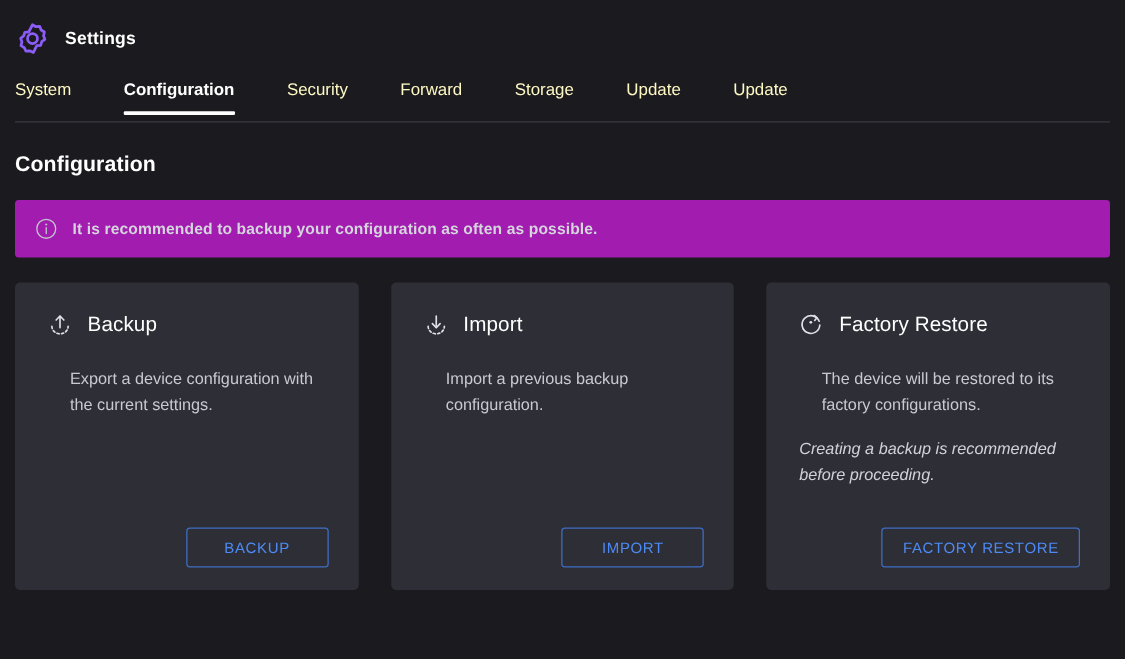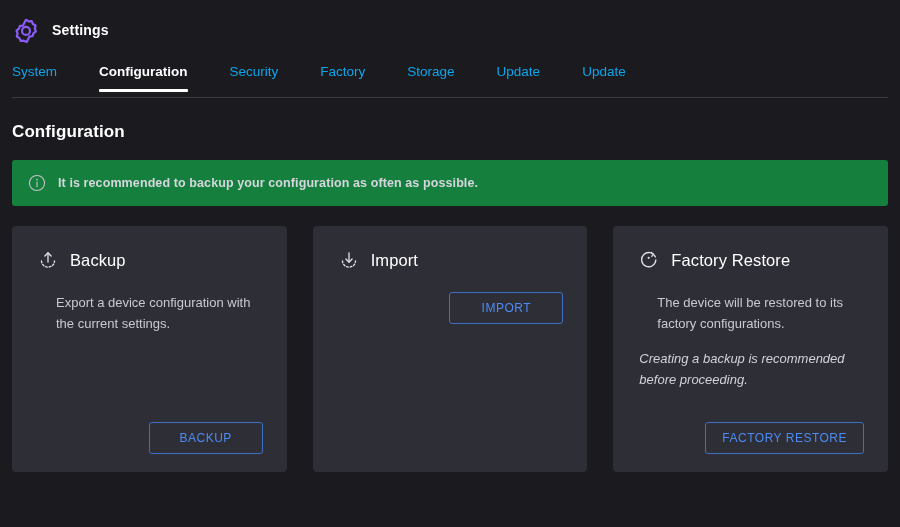--- a/index.html
+++ b/index.html
@@ -40,21 +40,21 @@
     position: relative;
     margin: 10px 12px 0 12px;
     height: 38px;
     display: flex;
     align-items: flex-start;
     border-bottom: 1px solid #3a3a42;
   }
   .tab {
     position: relative;
     font-size: 13.5px;
-    color: #0ea5e9;
+    color: #fef9c3;
     padding: 4px 0 12px 0;
     margin-right: 42px;
     cursor: pointer;
     white-space: nowrap;
     background: none;
     border: none;
     font-family: inherit;
   }
   .tab:first-child { margin-left: 0; }
   .tab.active {
@@ -77,21 +77,21 @@
     font-size: 17px;
     font-weight: bold;
     color: #ffffff;
     letter-spacing: 0.1px;
   }
 
   
   .info-banner {
     margin: 18px 12px 0 12px;
     height: 46px;
-    background: #15803d;
+    background: #a21caf;
     border-radius: 3px;
     display: flex;
     align-items: center;
     gap: 12px;
     padding: 0 16px;
   }
   .info-icon { width: 18px; height: 18px; flex: 0 0 auto; display: block; }
   .info-text {
     font-size: 12.5px;
     color: #d5d5dd;
@@ -174,21 +174,21 @@
       <circle cx="12" cy="11.9" r="3.4"></circle>
     </svg>
   </span>
   <div class="app-title">Settings</div>
 </div>
 
 <div class="tabbar">
   <button class="tab">System</button>
   <button class="tab active">Configuration</button>
   <button class="tab">Security</button>
-  <button class="tab">Factory</button>
+  <button class="tab">Forward</button>
   <button class="tab">Storage</button>
   <button class="tab">Update</button>
   <button class="tab">Update</button>
 </div>
 
 <div class="page-title">Configuration</div>
 
 <div class="info-banner">
   <span>
     <svg class="info-icon" viewBox="0 0 20 20" fill="none" stroke="#c3c3cd" stroke-width="1.2">
@@ -225,20 +225,23 @@
     <div class="card-head">
       <span>
         <svg class="card-icon" viewBox="0 0 24 24" fill="none" stroke="#e0e0e8" stroke-width="1.6" stroke-linecap="round" stroke-linejoin="round">
           <path d="M12 3.4v11"></path>
           <path d="M8.3 10.7L12 14.6l3.7-3.9"></path>
           <path d="M4.2 13.2c0 4.1 3.5 7.3 7.8 7.3s7.8-3.2 7.8-7.3" stroke-dasharray="2.2 2.2"></path>
         </svg>
       </span>
       <div class="card-title">Import</div>
     </div>
+    <div class="card-body">
+      <p class="card-desc">Import a previous backup configuration.</p>
+    </div>
     <div class="card-actions">
       <button class="btn-outline">IMPORT</button>
     </div>
   </div>
 
   <div class="card">
     <div class="card-head">
       <span>
         <svg class="card-icon" viewBox="0 0 24 24" fill="none" stroke="#e0e0e8" stroke-width="1.6" stroke-linecap="round" stroke-linejoin="round">
           <path d="M19.6 8.4A8.5 8.5 0 1 0 20.2 12"></path>

